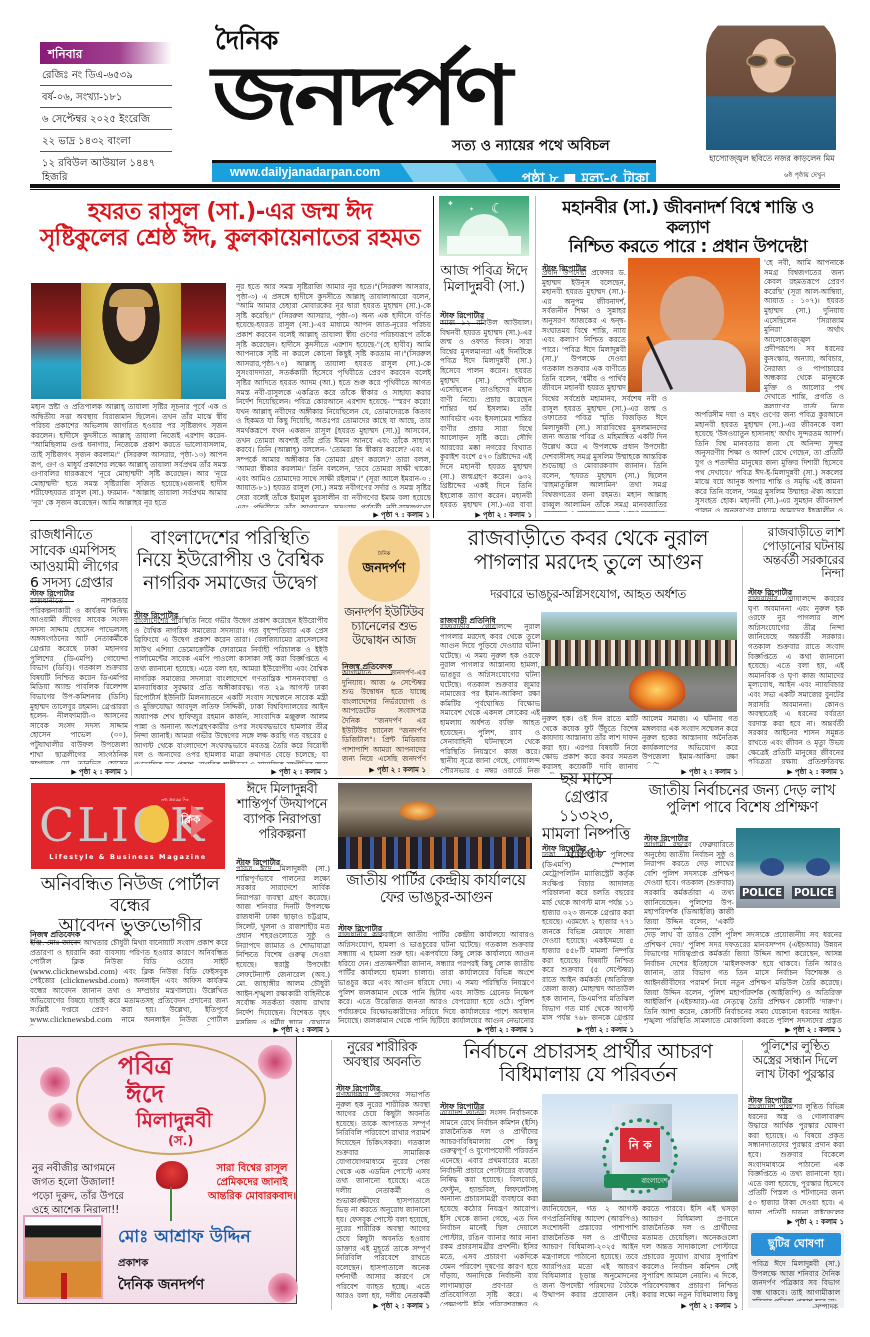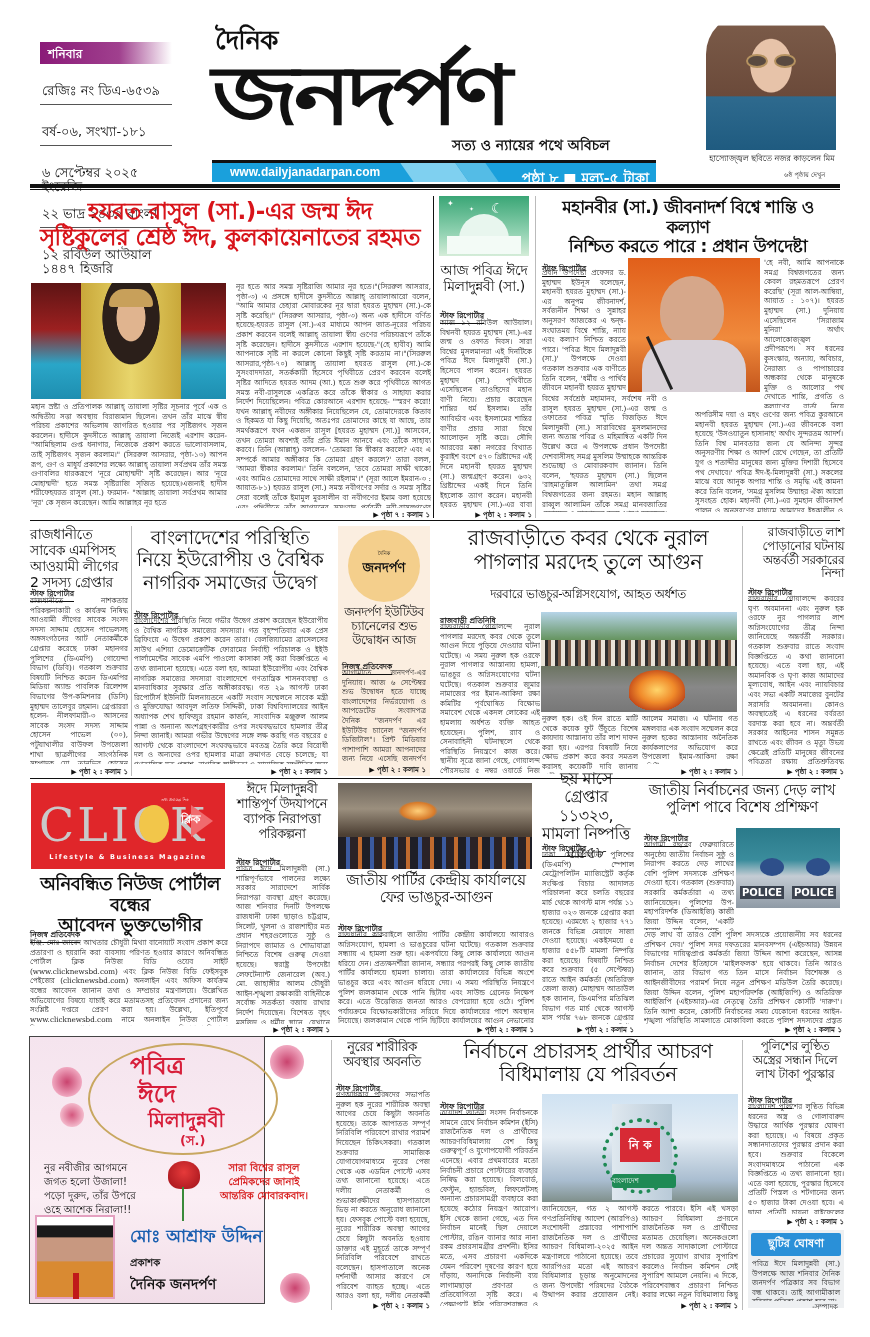--- a/index.html
+++ b/index.html
@@ -7,21 +7,21 @@
 .abs{position:absolute}
 .body-text{font-size:7.2px;line-height:9.6px;color:#222;text-align:justify;overflow:hidden;font-family:"DejaVu Serif",serif}
 .byline{font-size:7.5px;font-weight:bold;color:#111;border-bottom:1px solid #111;display:inline-block;padding-bottom:1px;margin-bottom:4px}
 .jump{font-size:7px;color:#111;text-align:right;font-weight:bold}
 .head{font-family:"DejaVu Sans",sans-serif;font-weight:bold;color:#111;text-align:center;line-height:1.15;letter-spacing:-0.5px}
 .rule{position:absolute;background:#111}
 .photo{position:absolute;overflow:hidden}
 
 .info-box{position:absolute;left:40px;top:42px;width:132px}
 .day-label{background:linear-gradient(90deg,#8a1a78 0%,#a0408e 60%,#fff 100%);color:#fff;font-weight:bold;font-size:12px;padding:3px 8px;height:22px}
-.info-row{font-size:13px;padding:20px 2px;border-bottom:1px solid #555;height:22px;line-height:14px}
+.info-row{font-size:10px;padding:4px 2px;border-bottom:1px solid #555;height:22px;line-height:14px}
 .logo-small{position:absolute;left:215px;top:20px;font-size:26px;font-weight:bold;letter-spacing:-1px}
 .logo-big{position:absolute;left:212px;top:52px;font-size:82px;font-weight:900;letter-spacing:-4px;line-height:88px;color:#111;font-family:"DejaVu Sans",sans-serif;transform:scaleX(1.18);transform-origin:left}
 .tagline{position:absolute;left:452px;top:134px;font-size:14px;font-weight:bold}
 .url-bar{position:absolute;left:212px;top:160px;width:444px;height:22px;background:#1aa0dc;border-top:3px solid #111}
 .url-bar .url{position:absolute;left:18px;top:2px;color:#fff;font-family:Liberation Sans, sans-serif;font-size:12px;font-weight:bold}
 .url-bar .price{position:absolute;right:7px;top:4px;color:#fff;font-size:14px;font-weight:bold}
 .url-bar .stripe{position:absolute;left:195px;top:0;width:55px;height:19px;background:#7fd0f0;transform:skewX(35deg)}
 .url-bar .stripe2{position:absolute;left:250px;top:0;width:30px;height:19px;background:#54bce6;transform:skewX(35deg)}
 .top-rule{position:absolute;left:30px;top:184px;width:810px;height:4px;background:#111}
 .top-rule2{position:absolute;left:30px;top:189px;width:810px;height:1px;background:#111}
@@ -96,21 +96,21 @@
   <div style="position:absolute;left:32px;top:18px;width:64px;height:70px;border-radius:50% 50% 45% 45%;background:#d6a78a"></div>
   <div style="position:absolute;left:14px;top:82px;width:104px;height:52px;border-radius:30px 30px 0 0;background:#d9d2d8"></div>
   <div style="position:absolute;left:30px;top:76px;width:3px;height:58px;background:#222;transform:rotate(-25deg)"></div>
 </div>
 <div class="body-text abs" style="left:764px;top:258px;width:80px;height:150px">'হে নবী, আমি আপনাকে সমগ্র বিশ্বজগতের জন্য কেবল রহমতরূপে প্রেরণ করেছি' (সূরা আল-আম্বিয়া, আয়াত : ১০৭)। হযরত মুহাম্মদ (সা.) দুনিয়ায় এসেছিলেন 'সিরাজাম মুনিরা' অর্থাৎ আলোকোজ্জ্বল প্রদীপরূপে। সব ধরনের কুসংস্কার, অন্যায়, অবিচার, নৈরাজ্য ও পাপাচারের অন্ধকার থেকে মানুষকে মুক্তি ও আলোর পথ দেখাতে শান্তি, প্রগতি ও কল্যাণের বার্তা নিয়ে এসেছিলেন তিনি।' প্রধান উপদেষ্টা বলেন, 'আল্লাহর প্রতি অসীম আনুগত্য ও ভালোবাসা, অনুপম চারিত্রিক বৈশিষ্ট্য,</div>
 <div class="body-text abs" style="left:542px;top:394px;width:125px;height:118px">বিশ্বের সর্বশ্রেষ্ঠ মহামানব, সর্বশেষ নবী ও রাসুল হযরত মুহাম্মদ (সা.)-এর জন্ম ও ওফাতের পবিত্র স্মৃতি বিজড়িত ঈদে মিলাদুন্নবী (সা.) সারাবিশ্বের মুসলমানদের জন্য অত্যন্ত পবিত্র ও মহিমান্বিত একটি দিন উল্লেখ করে এ উপলক্ষে প্রধান উপদেষ্টা দেশবাসীসহ সমগ্র মুসলিম উম্মাহকে আন্তরিক শুভেচ্ছা ও মোবারকবাদ জানান। তিনি বলেন, 'হযরত মুহাম্মদ (সা.) ছিলেন 'রাহমাতুল্লিল আলামিন' তথা সমগ্র বিশ্বজগতের জন্য রহমত। মহান আল্লাহ রাব্বুল আলামিন তাঁকে সমগ্র মানবজাতির হেদায়েত ও নাজাতের জন্য প্রেরণ করেছেন। নবী করিম (সা.) সম্পর্কে পবিত্র কুরআনে মহান আল্লাহ বলেছেন,</div>
 <div class="body-text abs" style="left:695px;top:410px;width:148px;height:102px">অপরিসীম দয়া ও মহৎ গুণের জন্য পবিত্র কুরআনে মহানবী হযরত মুহাম্মদ (সা.)-এর জীবনকে বলা হয়েছে 'উসওয়াতুন হাসানাহ' অর্থাৎ সুন্দরতম আদর্শ। তিনি বিশ্ব মানবতার জন্য যে অনিন্দ্য সুন্দর অনুসরণীয় শিক্ষা ও আদর্শ রেখে গেছেন, তা প্রতিটি যুগ ও শতাব্দীর মানুষের জন্য মুক্তির দিশারী হিসেবে পথ দেখাবে।' পবিত্র ঈদ-ই-মিলাদুন্নবী (সা.) সকলের মাঝে বয়ে আনুক অপার শান্তি ও সমৃদ্ধি এই কামনা করে তিনি বলেন, 'সমগ্র মুসলিম উম্মাহর ঐক্য আরো সুসংহত হোক। মহানবী (সা.)-এর সুমহান জীবনাদর্শ পালন ও অনুসরণের মাধ্যমে আমাদের ইহকালীন ও পরকালীন জীবনের সার্বিক কল্যাণ ও মুক্তি সুনিশ্চিত হোক-এ কামনা করি। আমিন।'</div>
 
 <div class="rule" style="left:30px;top:520px;width:810px;height:1px"></div>
 
-<div class="head abs" style="left:30px;top:526px;width:98px;font-size:14px;text-align:left;font-weight:normal">রাজধানীতে সাবেক এমপিসহ আওয়ামী লীগের 2 সদস্য গ্রেপ্তার</div>
+<div class="head abs" style="left:30px;top:526px;width:98px;font-size:14px;text-align:left;font-weight:normal">রাজধানীতে সাবেক এমপিসহ আওয়ামী লীগের 6 সদস্য গ্রেপ্তার</div>
 <div class="abs" style="left:30px;top:581px"><span class="byline">স্টাফ রিপোর্টার</span></div>
 <div class="body-text abs" style="left:30px;top:596px;width:98px;height:168px">রাজধানীতে নাশকতার পরিকল্পনাকারী ও কার্যক্রম নিষিদ্ধ আওয়ামী লীগের সাবেক সংসদ সদস্য সাদ্দাম হোসেন পাভেলসহ অঙ্গসংগঠনের আট নেতাকর্মীকে গ্রেপ্তার করেছে ঢাকা মহানগর পুলিশের (ডিএমপি) গোয়েন্দা বিভাগ (ডিবি)। গতকাল শুক্রবার বিষয়টি নিশ্চিত করেন ডিএমপির মিডিয়া অ্যান্ড পাবলিক রিলেশন্স বিভাগের উপ-কমিশনার (ডিসি) মুহাম্মদ তালেবুর রহমান। গ্রেপ্তাররা হলেন- নীলফামারী-৩ আসনের সাবেক সংসদ সদস্য সাদ্দাম হোসেন পাভেল (৩০), পটুয়াখালীর বাউফল উপজেলা শাখা ছাত্রলীগের সাংগঠনিক সম্পাদক মো. তানভির হোসেন অভি (২৯), সূর্যমনি ইউনিয়ন যুবলীগের সাধারণ সম্পাদক মো. আনিসুর রহমান হাওলাদার (৪৩), বাউফল উপজেলা ছাত্রলীগের</div>
 <div class="jump abs" style="left:30px;top:766px;width:98px">▶ পৃষ্ঠা ২ : কলাম ১</div>
 
 <div class="head abs" style="left:134px;top:526px;width:192px;font-size:19px;font-weight:normal;line-height:1.18">বাংলাদেশের পরিস্থিতি নিয়ে ইউরোপীয় ও বৈশ্বিক নাগরিক সমাজের উদ্বেগ</div>
 <div class="abs" style="left:134px;top:603px"><span class="byline">স্টাফ রিপোর্টার</span></div>
 <div class="body-text abs" style="left:134px;top:616px;width:194px;height:148px">বাংলাদেশের পরিস্থিতি নিয়ে গভীর উদ্বেগ প্রকাশ করেছেন ইউরোপীয় ও বৈশ্বিক নাগরিক সমাজের সদস্যরা। গত বৃহস্পতিবার এক প্রেস ব্রিফিংয়ে এ উদ্বেগ প্রকাশ করেন তারা। বেলজিয়ামের ব্রাসেলসের সাউথ এশিয়া ডেমোক্রেটিক ফোরামের নির্বাহী পরিচালক ও ইইউ পার্লামেন্টের সাবেক এমপি পাওলো কাসাকা সই করা বিজ্ঞপ্তিতে এ তথ্য জানানো হয়েছে। এতে বলা হয়, আমরা ইউরোপীয় এবং বৈশ্বিক নাগরিক সমাজের সদস্যরা বাংলাদেশে গণতান্ত্রিক শাসনব্যবস্থা ও মানবাধিকার সুরক্ষার প্রতি অঙ্গীকারবদ্ধ। গত ২৯ আগস্ট ঢাকা রিপোর্টার্স ইউনিটি মিলনায়তনে একটি সংবাদ সম্মেলনে সাবেক মন্ত্রী ও মুক্তিযোদ্ধা আবদুল লতিফ সিদ্দিকী, ঢাকা বিশ্ববিদ্যালয়ের আইন অধ্যাপক শেখ হাফিজুর রহমান কার্জন, সাংবাদিক মঞ্জুরুল আলম পান্না ও অন্যান্য অংশগ্রহণকারীর ওপর সংঘবদ্ধভাবে হামলার তীব্র নিন্দা জানাই। আমরা গভীর উদ্বেগের সঙ্গে লক্ষ করছি গত বছরের ৫ আগস্ট থেকে বাংলাদেশে সংঘবদ্ধভাবে মবতন্ত্র তৈরি করে বিরোধী দল ও অন্যদের ওপর হামলার মাত্রা ক্রমাগত বেড়ে চলেছে; যা গণতান্ত্রিক মত প্রকাশ, নাগরিক স্বাধীনতা ও সামাজিক সম্প্রীতির জন্য হুমকি। ঢাকা রিপোর্টার্স ইউনিটি মিলনায়তনে 'মঞ্চ ৭১' আয়োজিত সংবাদ সম্মেলনে ইসলামী ছাত্র শিবিরের কর্মীরা শক্তিপ্রদর্শনমূলক হামলা চালায়। সেই সংবাদ সম্মেলনে অংশগ্রহণকারীদের মধ্যে বয়োজ্যেষ্ঠ মুক্তিযোদ্ধারা নৈতিক লাঞ্ছনা, অপদস্থ এবং শারীরিকভাবে আক্রমণের শিকার হন। অথচ আইন</div>
 <div class="jump abs" style="left:230px;top:766px;width:98px">▶ পৃষ্ঠা ২ : কলাম ১</div>
 
 <div class="abs" style="left:338px;top:526px;width:92px;height:250px;background:#fbeee0">
@@ -148,21 +148,21 @@
 
 <div class="abs" style="left:31px;top:783px;width:194px;height:86px;background:#e0262a">
   <div style="position:absolute;left:8px;top:18px;font-family:'DejaVu Serif',serif;font-size:46px;color:#c9c9c9;letter-spacing:3px;line-height:48px">CLICK</div>
   <div style="position:absolute;left:108px;top:22px;width:30px;height:38px;border-radius:50%;background:#f2c64a"></div>
   <div style="position:absolute;left:160px;top:22px;width:0;height:0;border-top:16px solid transparent;border-bottom:16px solid transparent;border-left:22px solid #f06b6e"></div>
   <div style="position:absolute;left:150px;top:28px;font-size:11px;font-weight:bold;color:#fff">ক্লিক</div>
   <div style="position:absolute;left:130px;top:14px;font-size:4px;color:#fff">তথ্য প্রবাহের দিক</div>
   <div style="position:absolute;left:0;top:70px;width:194px;text-align:center;font-size:6.5px;color:#fff;letter-spacing:1.6px;font-weight:bold">Lifestyle &amp; Business Magazine</div>
 </div>
 
-<div class="head abs" style="left:30px;top:874px;width:200px;font-size:18px;font-weight:bold">
+<div class="head abs" style="left:30px;top:874px;width:200px;font-size:18px;font-weight:normal">
   <div>অনিবন্ধিত নিউজ পোর্টাল বন্ধের</div>
   <div>আবেদন ভুক্তভোগীর</div>
 </div>
 <div class="abs" style="left:30px;top:922px"><span class="byline">নিজস্ব প্রতিবেদক</span></div>
 <div class="body-text abs" style="left:30px;top:938px;width:198px;height:88px">ইঞ্জি: মোঃ জাবেদ আখতার চৌধুরী মিথ্যা বানোয়াট সংবাদ প্রকাশ করে প্রতারণা ও হয়রানি করা ব্যবসায় পরিণত হওয়ার কারণে অনিবন্ধিত পোর্টাল ক্লিক নিউজ বিডি ওয়েব সাইট (www.clicknewsbd.com) এবং ক্লিক নিউজ বিডি ফেইসবুক পেইজের (clicknewsbd.com) অনলাইন এবং অফিস কার্যক্রম বন্ধের আবেদন জানান তথ্য ও সম্প্রচার মন্ত্রণালয়ে। উল্লেখিত অভিযোগের বিষয়ে যাচাই করে মতামতসহ প্রতিবেদন প্রদানের জন্য সংশ্লিষ্ট দপ্তরে প্রেরণ করা হয়। উল্লেখ্য, ইতিপূর্বে www.clicknewsbd.com নামে অনলাইন নিউজ পোর্টাল নিবন্ধনের জন্য প্রাপ্ত আবেদন মতামতের জন্য জননিরাপত্তা বিভাগে প্রেরণ করা হলে সরকারের গোয়েন্দা সংস্থা এবিষয়ে আপত্তি প্রদান করায় পোর্টালের নিবন্ধন বাতিলে যায়।</div>
 
 <div class="head abs" style="left:234px;top:782px;width:96px;font-size:13px;font-weight:normal">ঈদে মিলাদুন্নবী শান্তিপূর্ণ উদযাপনে ব্যাপক নিরাপত্তা পরিকল্পনা</div>
 <div class="abs" style="left:236px;top:850px"><span class="byline">স্টাফ রিপোর্টার</span></div>
 <div class="body-text abs" style="left:236px;top:864px;width:94px;height:160px">পবিত্র ঈদে মিলাদুন্নবী (সা.) শান্তিপূর্ণভাবে পালনের লক্ষ্যে সরকার সারাদেশে সার্বিক নিরাপত্তা ব্যবস্থা গ্রহণ করেছে। আজ শনিবার দিনটি উপলক্ষে রাজধানী ঢাকা ছাড়াও চট্টগ্রাম, সিলেট, খুলনা ও রাজশাহীর মত প্রধান শহরগুলোতে সুষ্ঠু ও নিরাপদে জামাত ও শোভাযাত্রা নিশ্চিতে বিশেষ গুরুত্ব দেওয়া হয়েছে। স্বরাষ্ট্র উপদেষ্টা লেফটেন্যান্ট জেনারেল (অব.) মো. জাহাঙ্গীর আলম চৌধুরী আইন-শৃঙ্খলা রক্ষাকারী বাহিনীকে সর্বোচ্চ সতর্কতা বজায় রাখার নির্দেশ দিয়েছেন। বিশেষত বৃহৎ মসজিদ ও ধর্মীয় স্থানে, যেখানে বড় সমাবেশের সম্ভাবনা রয়েছে সেখানে কঠোর নিরাপত্তা নিশ্চিত করতে বলেছেন। ইতোমধ্যে</div>
 <div class="jump abs" style="left:236px;top:1024px;width:94px">▶ পৃষ্ঠা ২ : কলাম ১</div>
@@ -194,21 +194,21 @@
   <div style="position:absolute;left:4px;top:58px;font-size:10px;font-weight:bold;color:#fff;background:#3b4350;padding:1px 2px">POLICE</div>
   <div style="position:absolute;left:56px;top:58px;font-size:10px;font-weight:bold;color:#fff;background:#3b4350;padding:1px 2px">POLICE</div>
   <div style="position:absolute;left:24px;top:30px;width:24px;height:18px;border-radius:50%;background:#2e4f8a"></div>
   <div style="position:absolute;left:70px;top:30px;width:24px;height:18px;border-radius:50%;background:#2e4f8a"></div>
 </div>
 <div class="body-text abs" style="left:644px;top:930px;width:198px;height:94px">দেড় লাখ বা তারও বেশি পুলিশ সদস্যকে প্রয়োজনীয় সব ধরনের প্রশিক্ষণ দেব।' পুলিশ সদর দফতরের মানবসম্পদ (এইচআর) উন্নয়ন বিভাগের দায়িত্বপ্রাপ্ত কর্মকর্তা জিয়া উদ্দিন আশা করেছেন, আসন্ন নির্বাচন দেশের ইতিহাসে 'মাইলফলক' হয়ে থাকবে। তিনি আরও জানান, তার বিভাগ গত তিন মাসে নির্বাচন বিশেষজ্ঞ ও আইনজীবীদের পরামর্শ নিয়ে নতুন প্রশিক্ষণ মডিউল তৈরি করেছে। জিয়া উদ্দিন বলেন, পুলিশ মহাপরিদর্শক (আইজিপি) ও অতিরিক্ত আইজিপি (এইচআর)-এর নেতৃত্বে তৈরি প্রশিক্ষণ কোর্সটি 'দারুণ'। তিনি আশা করেন, কোর্সটি নির্বাচনের সময় যেকোনো ধরনের আইন-শৃঙ্খলা পরিস্থিতি সামলাতে মোকাবিলা করতে পুলিশ সদস্যদের প্রস্তুত করবে। বাংলাদেশ পুলিশের দেশজুড়ে ১৩০টি ছোট ও চারটি বড় প্রশিক্ষণ কেন্দ্র রয়েছে। এসব কেন্দ্রেই নির্বাচনী দায়িত্ব</div>
 <div class="jump abs" style="left:744px;top:1024px;width:98px">▶ পৃষ্ঠা ২ : কলাম ১</div>
 
 <div class="rule" style="left:30px;top:1036px;width:810px;height:1px"></div>
 
-<div class="abs" style="left:29px;top:1036px;width:236px;height:268px;background:linear-gradient(180deg,#f5e4ee,#fbeef4 60%,#f1dde8);border:1px solid #444">
+<div class="abs" style="left:17px;top:1036px;width:280px;height:268px;background:linear-gradient(180deg,#f5e4ee,#fbeef4 60%,#f1dde8);border:1px solid #444">
   <div style="position:absolute;left:58px;top:6px;width:190px;height:112px;border:2px solid #c8a760;border-radius:50%"></div>
   <div style="position:absolute;left:22px;top:30px;width:30px;height:30px;border-radius:50%;background:radial-gradient(circle,#c9436e,#f0a8c0 70%)"></div>
   <div style="position:absolute;left:240px;top:8px;width:34px;height:34px;border-radius:50%;background:radial-gradient(circle,#c9436e,#f0a8c0 70%)"></div>
   <div style="position:absolute;left:30px;top:66px;width:24px;height:24px;border-radius:50%;background:radial-gradient(circle,#d4577e,#f3b9cb 70%)"></div>
   <div style="position:absolute;left:250px;top:236px;width:30px;height:30px;border-radius:50%;background:radial-gradient(circle,#c9436e,#f0a8c0 70%)"></div>
   <div style="position:absolute;left:100px;top:10px;font-size:24px;font-weight:bold;color:#d71e3a">পবিত্র</div>
   <div style="position:absolute;left:108px;top:38px;font-size:24px;font-weight:bold;color:#d71e3a">ঈদে</div>
   <div style="position:absolute;left:118px;top:68px;font-size:20px;font-weight:bold;color:#d71e3a">মিলাদুন্নবী</div>
   <div style="position:absolute;left:150px;top:94px;font-size:13px;font-weight:bold;color:#d71e3a">(স.)</div>
   <div style="position:absolute;left:14px;top:124px;font-size:10px;line-height:14px;color:#111">
@@ -240,21 +240,21 @@
 <div class="head abs" style="left:438px;top:1040px;width:300px;font-size:20px;font-weight:normal">
   <div>নির্বাচনে প্রচারসহ প্রার্থীর আচরণ</div>
   <div>বিধিমালায় যে পরিবর্তন</div>
 </div>
 <div class="abs" style="left:440px;top:1094px"><span class="byline">স্টাফ রিপোর্টার</span></div>
 <div class="body-text abs" style="left:440px;top:1108px;width:98px;height:198px">ত্রয়োদশ জাতীয় সংসদ নির্বাচনকে সামনে রেখে নির্বাচন কমিশন (ইসি) রাজনৈতিক দল ও প্রার্থীদের আচরণবিধিমালায় বেশ কিছু গুরুত্বপূর্ণ ও যুগোপযোগী পরিবর্তন এনেছে। এবার প্রথমবারের মতো নির্বাচনী প্রচারে পোস্টারের ব্যবহার নিষিদ্ধ করা হয়েছে। বিলবোর্ড, ফেস্টুন, হ্যান্ডবিল, লিফলেটসহ অন্যান্য প্রচারসামগ্রী ব্যবহারে করা হয়েছে কঠোর নিয়ন্ত্রণ আরোপ। ইসি থেকে জানা গেছে, এত দিন নির্বাচন মানেই ছিল দেয়ালে পোস্টার, রঙিন ব্যানার আর নানা রকম প্রচারসামগ্রীর প্রদর্শনী। ইসির মতে, এসব প্রচারণা একদিকে যেমন পরিবেশ দূষণের কারণ হয়ে দাঁড়ায়, অন্যদিকে নির্বাচনী ব্যয় লাগামছাড়া প্রবণতা ও প্রতিযোগিতা সৃষ্টি করে। এ প্রেক্ষাপটে ইসি পরিবেশবান্ধব ও সুষম প্রচারণা নিশ্চিত করতে নীতিগতভাবে বড় ধরনের পরিবর্তন এনেছে। নির্বাচন কমিশনের এক কর্মকর্তা</div>
 <div class="photo" style="left:542px;top:1094px;width:196px;height:108px;background:linear-gradient(180deg,#cfe2f2 0%,#e6eef5 40%,#a9bdd0 80%,#7f8f8a 100%)">
   <div style="position:absolute;left:70px;top:10px;width:60px;height:96px;background:linear-gradient(90deg,#dfe8ef,#b9cad8)"></div>
   <div style="position:absolute;left:60px;top:24px;width:76px;height:76px;border-radius:50%;border:4px dotted #1f8a55"></div>
   <div style="position:absolute;left:78px;top:34px;width:40px;height:34px;background:#d72a35;color:#fff;font-size:12px;font-weight:bold;text-align:center;line-height:34px">নি ক</div>
-  <div style="position:absolute;left:70px;top:80px;width:64px;height:14px;background:#1f8a55;color:#fff;font-size:7px;text-align:left;line-height:14px;border-radius:3px">বাংলাদেশ</div>
+  <div style="position:absolute;left:62px;top:80px;width:64px;height:14px;background:#1f8a55;color:#fff;font-size:7px;text-align:right;line-height:14px;border-radius:3px">বাংলাদেশ</div>
 </div>
 <div class="body-text abs" style="left:542px;top:1204px;width:96px;height:96px">জানিয়েছেন, গত ২ আগস্ট গণপ্রতিনিধিত্ব আদেশ (আরপিও) সংশোধনী প্রস্তাবের পাশাপাশি রাজনৈতিক দল ও প্রার্থীদের আচরণ বিধিমালা-২০২৫ আইন মন্ত্রণালয়ে পাঠানো হয়েছে। তবে আরপিওর মতো এই আচরণ বিধিমালার চূড়ান্ত অনুমোদনের জন্য উপদেষ্টা পরিষদের বৈঠকে উত্থাপন করার প্রয়োজন নেই। আইন অনুযায়ী, মন্ত্রণালয়ের ভেটিং শেষে নির্বাচন কমিশন নিজে থেকেই এটি গেজেট আকারে জারি</div>
 <div class="body-text abs" style="left:642px;top:1204px;width:96px;height:96px">করতে পারবে। ইসি এই খসড়া আচরণ বিধিমালা প্রণয়নে রাজনৈতিক দল ও প্রার্থীদের মতামত চেয়েছিল। অনেকগুলো দল অন্তত সাদাকালো পোস্টারে প্রচারের সুযোগ রাখার সুপারিশ করলেও নির্বাচন কমিশন সেই সুপারিশ আমলে নেয়নি। এ দিকে, পরিবেশবান্ধব প্রচারণা নিশ্চিত করার লক্ষ্যে নতুন বিধিমালায় কিছু নিষেধাজ্ঞা আরোপ করা</div>
 <div class="jump abs" style="left:642px;top:1300px;width:96px">▶ পৃষ্ঠা ২ : কলাম ১</div>
 
 <div class="head abs" style="left:746px;top:1040px;width:98px;font-size:12px;font-weight:normal">পুলিশের লুণ্ঠিত অস্ত্রের সন্ধান দিলে লাখ টাকা পুরস্কার</div>
 <div class="abs" style="left:748px;top:1088px"><span class="byline">স্টাফ রিপোর্টার</span></div>
 <div class="body-text abs" style="left:748px;top:1102px;width:96px;height:112px">বাংলাদেশ পুলিশের লুণ্ঠিত বিভিন্ন ধরনের অস্ত্র ও গোলাবারুদ উদ্ধারে আর্থিক পুরস্কার ঘোষণা করা হয়েছে। এ বিষয়ে প্রকৃত সন্ধানদাতাদের পুরস্কার প্রদান করা হবে। শুক্রবার বিকেলে সংবাদমাধ্যমে পাঠানো এক বিজ্ঞপ্তিতে এ তথ্য জানানো হয়। এতে বলা হয়েছে, পুরস্কার হিসেবে প্রতিটি পিস্তল ও শটগানের জন্য ৫০ হাজার টাকা দেওয়া হবে। এ ছাড়া প্রতিটি চায়না রাইফেলের জন্য এক লাখ, এসএমজির জন্য দেড় লাখ, এলএমজির জন্য ৫ লাখ এবং</div>
 <div class="jump abs" style="left:748px;top:1216px;width:96px">▶ পৃষ্ঠা ২ : কলাম ১</div>
 

